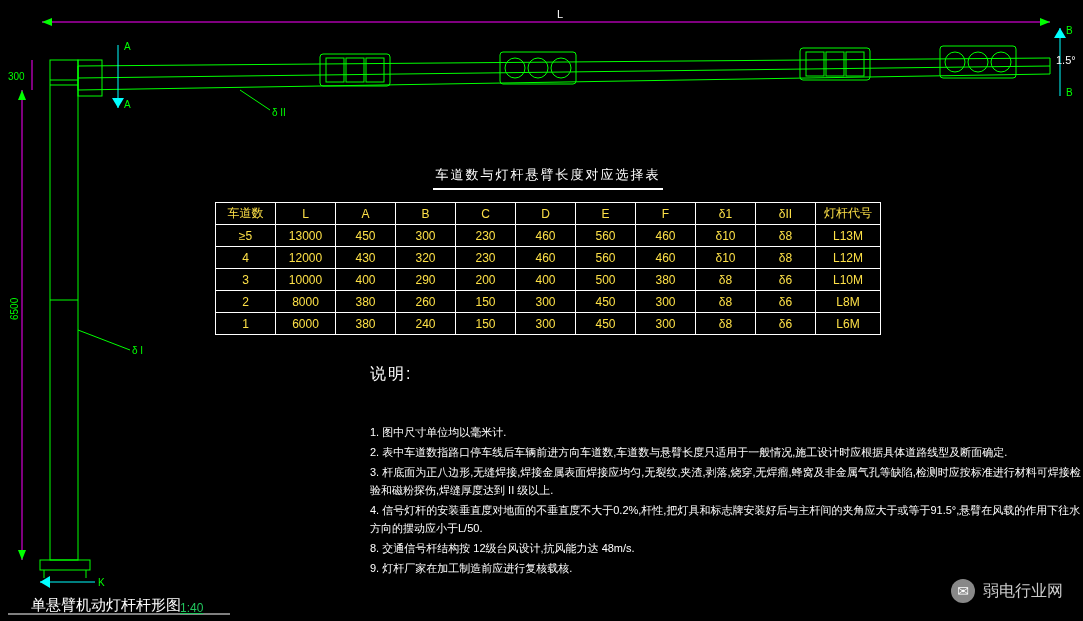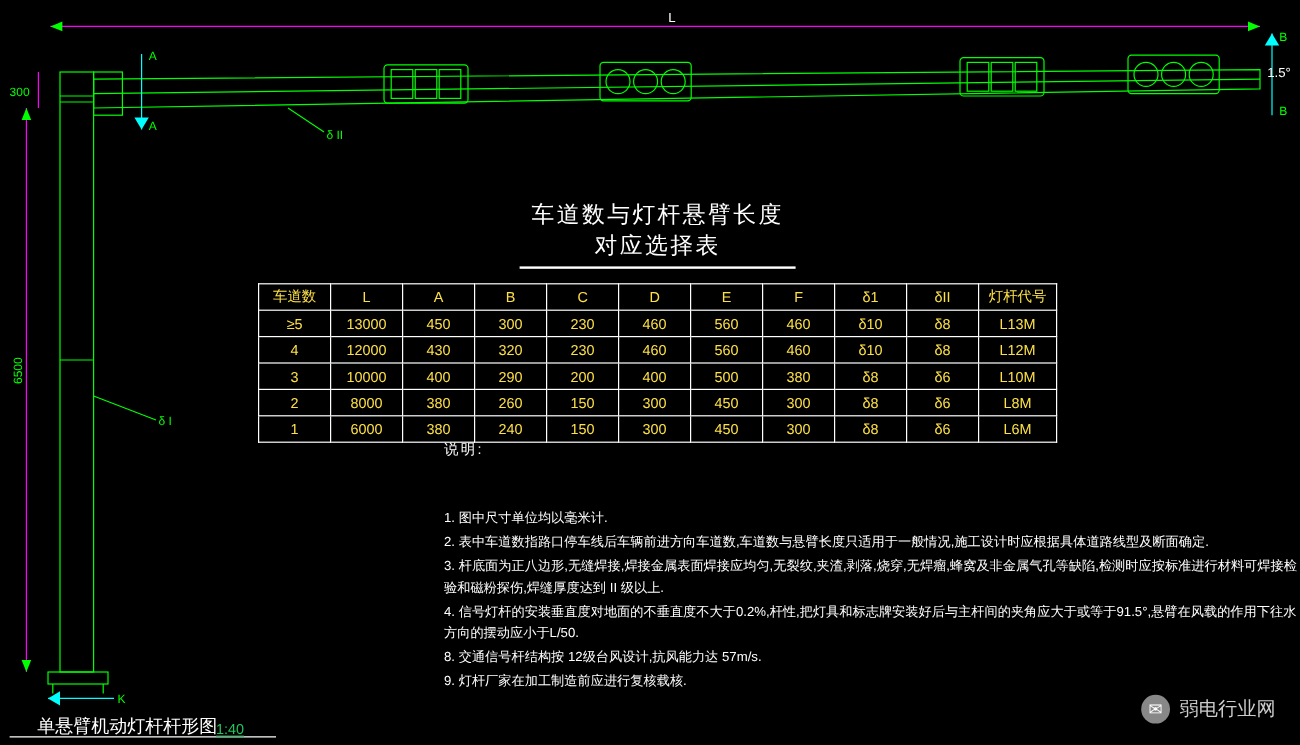--- a/index.html
+++ b/index.html
@@ -24,21 +24,21 @@
 .green-text { fill: #00ff00; font-size: 10px; }
 .white-text { fill: #fff; font-size: 11px; }
 
 .table-wrap {
   position: absolute;
   top: 166px;
   left: 215px;
 }
 .table-title {
   color: #fff;
-  font-size: 19px;
+  font-size: 13px;
   text-align: center;
   padding-bottom: 4px;
   border-bottom: 2px double #fff;
   width: 230px;
   margin: 0 auto 12px auto;
   letter-spacing: 2px;
 }
 table {
   border-collapse: collapse;
   color: #fde047;
@@ -54,21 +54,21 @@
 th { font-weight: normal; }
 
 .notes {
   position: absolute;
   top: 365px;
   left: 370px;
   color: #fff;
   font-size: 11px;
   line-height: 18px;
 }
-.notes-title { font-size: 12px; margin-bottom: 20px; letter-spacing: 2px;}
+.notes-title { font-size: 16px; margin-bottom: 20px; letter-spacing: 2px;}
 .notes ol { list-style: none; }
 .notes li { margin-bottom: 2px; }
 
 .bottom-title {
   position: absolute;
   bottom: 6px;
   left: 8px;
   color: #fff;
   font-size: 15px;
   margin-left: 23px;
@@ -274,21 +274,21 @@
   </table>
 </div>
 
 <div class="notes">
   <div class="notes-title">说明:</div>
   <ol id="notes-list">
       <li style="white-space: pre-line; margin-top: 40px;">1. 图中尺寸单位均以毫米计.</li>
       <li style="white-space: pre-line;">2. 表中车道数指路口停车线后车辆前进方向车道数,车道数与悬臂长度只适用于一般情况,施工设计时应根据具体道路线型及断面确定.</li>
       <li style="white-space: pre-line;">3. 杆底面为正八边形,无缝焊接,焊接金属表面焊接应均匀,无裂纹,夹渣,剥落,烧穿,无焊瘤,蜂窝及非金属气孔等缺陷,检测时应按标准进行材料可焊接检验和磁粉探伤,焊缝厚度达到 II 级以上.</li>
       <li style="white-space: pre-line;">4. 信号灯杆的安装垂直度对地面的不垂直度不大于0.2%,杆性,把灯具和标志牌安装好后与主杆间的夹角应大于或等于91.5°,悬臂在风载的作用下往水方向的摆动应小于L/50.</li>
-      <li style="white-space: pre-line;">8. 交通信号杆结构按 12级台风设计,抗风能力达 57m/s.</li>
+      <li style="white-space: pre-line;">8. 交通信号杆结构按 12级台风设计,抗风能力达 48m/s.</li>
       <li style="white-space: pre-line;">9. 灯杆厂家在加工制造前应进行复核载核.</li>
     </ol>
 </div>
 
 <div class="bottom-title">单悬臂机动灯杆杆形图</div>
 <div class="scale">1:40</div>
 
 <div class="watermark">
   <span class="wechat-icon">✉</span>
   <span>弱电行业网</span>

